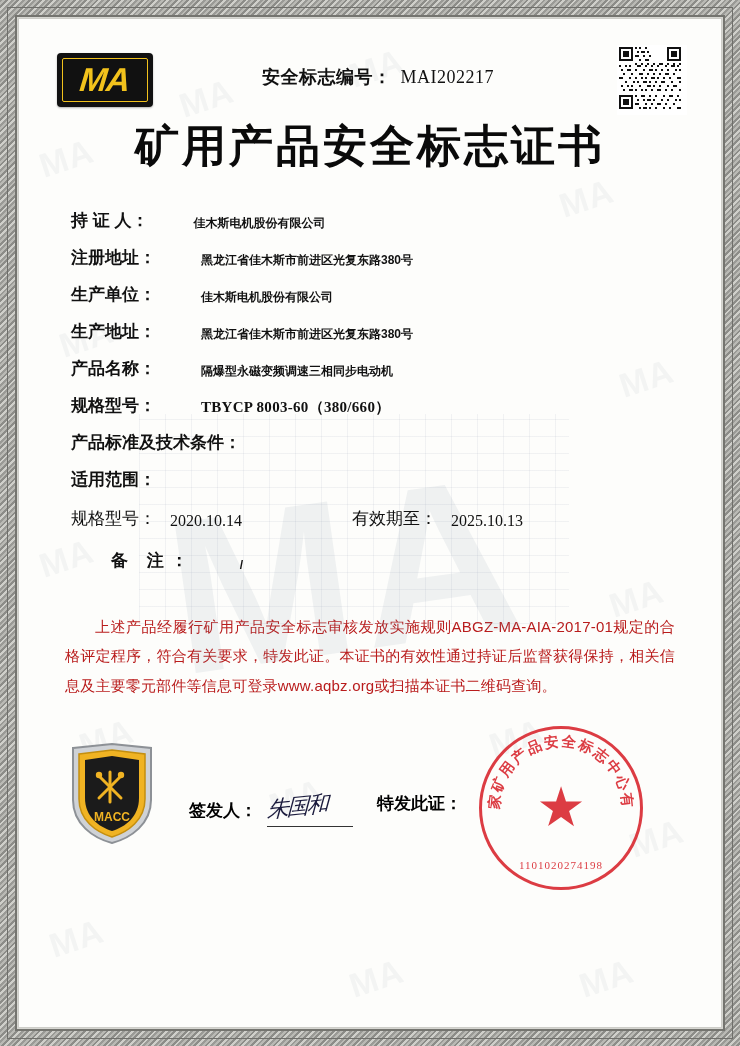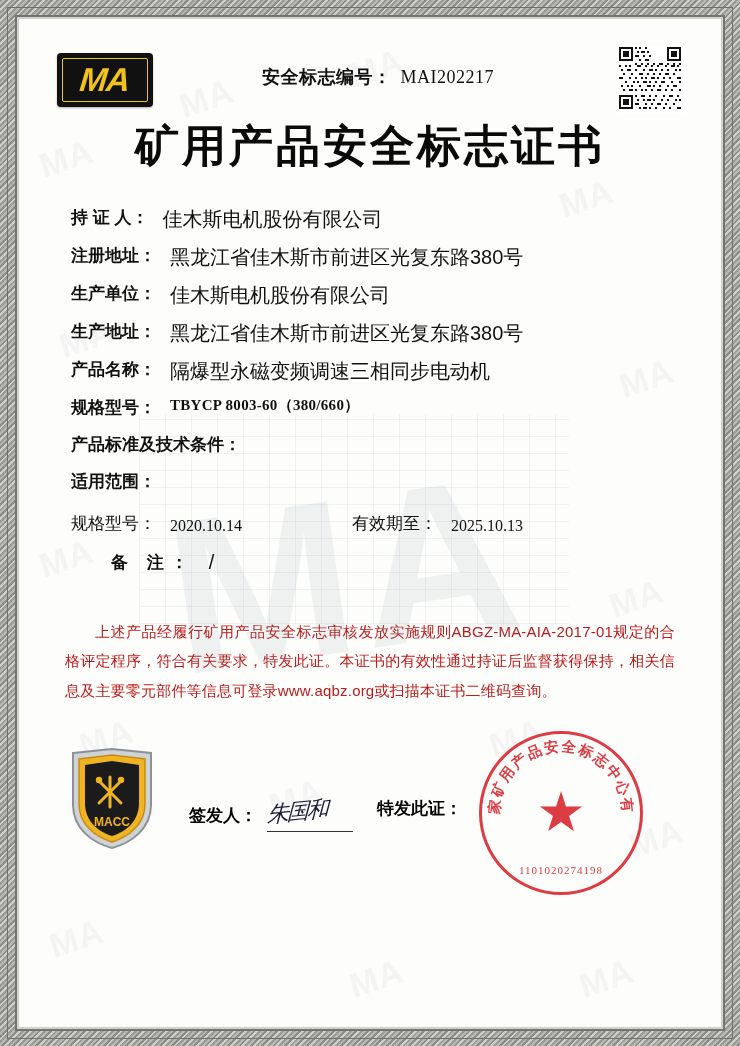--- a/index.html
+++ b/index.html
@@ -167,36 +167,37 @@
 
   
   .fields {
     position: relative;
     margin: 30px 52px 0 52px;
     font-size: 17px;
     color: #111;
   }
   .row {
     display: flex;
-    align-items: flex-start;
+    align-items: flex-end;
     margin-bottom: 11px;
     min-height: 26px;
+    gap: 31px;
   }
   .row .key {
     font-family: "Liberation Sans", sans-serif;
     font-weight: 700;
     font-size: 17px;
     color: #111;
     white-space: nowrap;
   }
   .row .key.spaced { letter-spacing: 7px; margin-left: 40px; }
   .row .val {
     font-family: "Liberation Sans", sans-serif;
-    font-weight: 400;
-    font-size: 20px;
+    font-weight: 700;
+    font-size: 12px;
     margin-left: 14px;
     color: #111;
     white-space: nowrap;
   }
   .row .val.mono {
     font-family: "Liberation Serif", serif;
     font-weight: 700;
     font-size: 15px;
     letter-spacing: 0.3px;
   }

